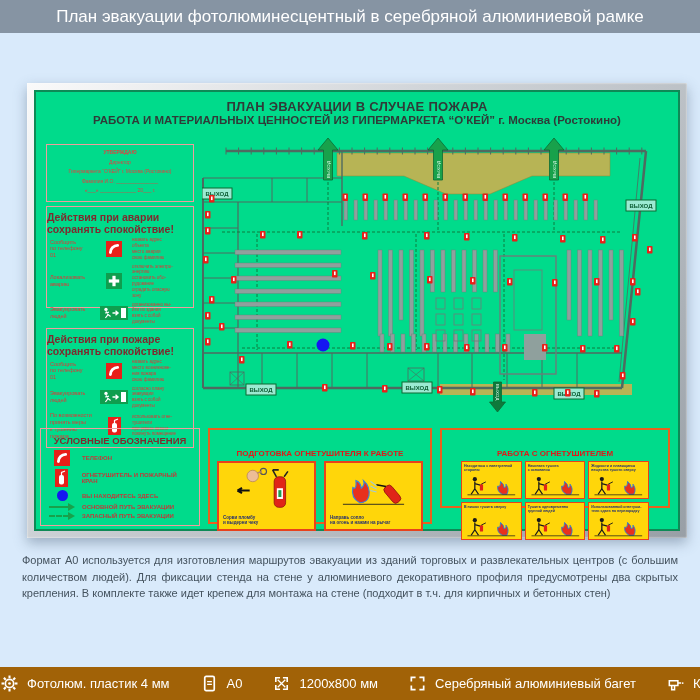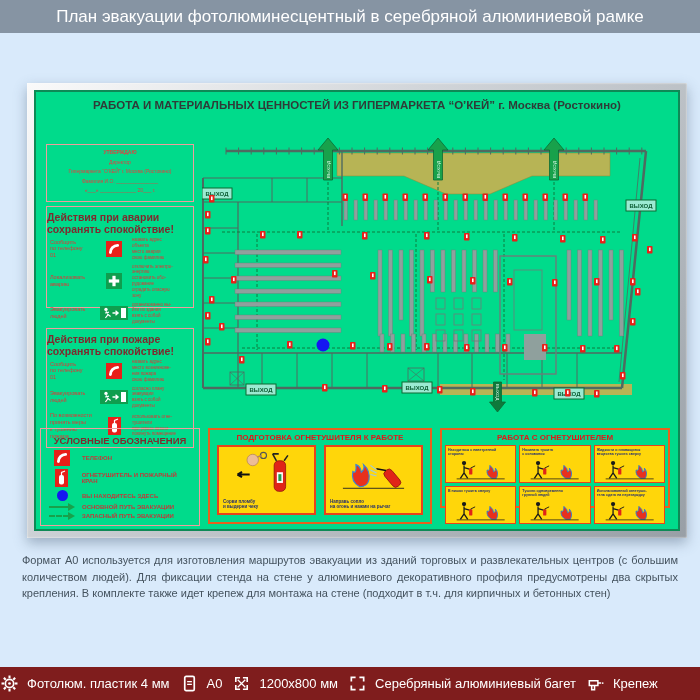--- a/index.html
+++ b/index.html
@@ -33,48 +33,49 @@
   .legend-title{font-size:9.5px;font-weight:bold;color:#7e2a2e;text-align:center;margin:6px 0 4px}
   .legend-row{display:flex;align-items:center;margin:3px 6px;gap:5px}
   .legend-ic{width:30px;display:flex;justify-content:center;align-items:center}
   .legend-label{font-size:6px;color:#bf3a3a;font-weight:bold}
   .arr{position:relative;width:26px;height:2px}
   .arr .ln{position:absolute;left:0;top:0;width:20px;border-top:2px solid #18a14b}
   .arr.dash .ln{border-top-style:dashed}
   .arr .hd{position:absolute;right:0;top:-3px;width:0;height:0;border-left:7px solid #18a14b;
            border-top:4px solid transparent;border-bottom:4px solid transparent}
   #plan-svg{position:absolute;left:166px;top:46px}
-  .panel{position:absolute;border:2px solid #e8611e;box-sizing:border-box;padding:2px}
+  .panel{position:absolute;border:2px solid #e8611e;box-sizing:border-box;padding:18px}
   #panel-prep{left:172px;top:336px;width:224px;height:96px}
   #panel-work{left:404px;top:336px;width:230px;height:80px}
   .panel-title{color:#e01818;font-weight:bold;font-size:8px;text-align:center;margin:1px 0 3px}
   .prep-cards{display:flex;gap:8px;justify-content:center}
   .prep-card{width:99px;height:70px;background:#ffd60a;border:2px solid #e8421c;position:relative;box-sizing:border-box}
   .prep-caption{position:absolute;left:4px;bottom:3px;font-size:4.5px;color:#253070;line-height:1.25;white-space:pre-line;font-weight:bold}
   .work-grid{display:grid;grid-template-columns:repeat(3,1fr);gap:3px;padding:0 1px}
   .work-card{height:38px;background:#ffd60a;border:1.5px solid #e8421c;position:relative;overflow:hidden;box-sizing:border-box}
   .work-caption{font-size:3.6px;color:#253070;font-weight:bold;line-height:1.2;padding:1.5px 2px 0;white-space:pre-line}
   .work-picto{position:absolute;left:0;bottom:0;width:100%}
   .desc{position:absolute;top:552px;left:22px;width:656px;font-size:11px;color:#44525e;
         text-align:justify;line-height:1.52}
-  .footer{position:absolute;left:0;right:0;bottom:0;height:33px;background:#7f1d1d;
-          display:flex;align-items:center;justify-content:flex-start;gap:10px;color:#fff;font-size:13px}
+  .footer{position:absolute;left:0;right:0;bottom:0;height:33px;background:#a16207;
+          display:flex;align-items:center;justify-content:flex-start;gap:30px;color:#fff;font-size:13px}
   .fitem{display:flex;align-items:center;gap:8px;white-space:nowrap}
 </style>
 </head>
 <body>
 
 <div class="header">
   <span>План эвакуации фотолюминесцентный в серебряной алюминиевой рамке</span>
 </div>
 
 <div class="board">
   <div class="board-inner">
 
     <div class="b-title">
+      <div class="t1">ПЛАН ЭВАКУАЦИИ В СЛУЧАЕ ПОЖАРА</div>
       <div class="t2">РАБОТА И МАТЕРИАЛЬНЫХ ЦЕННОСТЕЙ ИЗ ГИПЕРМАРКЕТА “О’КЕЙ” г. Москва (Ростокино)</div>
     </div>
 
     <div class="lbox" id="box-approval">
         <div class="approval-line first">УТВЕРЖДАЮ</div>
         <div class="approval-line">Директор</div>
         <div class="approval-line">Гипермаркета “О’КЕЙ” г. Москва (Ростокино)</div>
         <div class="approval-line">Фамилия И.О. _______________</div>
         <div class="approval-line">«___» _____________ 20___ г.</div>
       </div>

